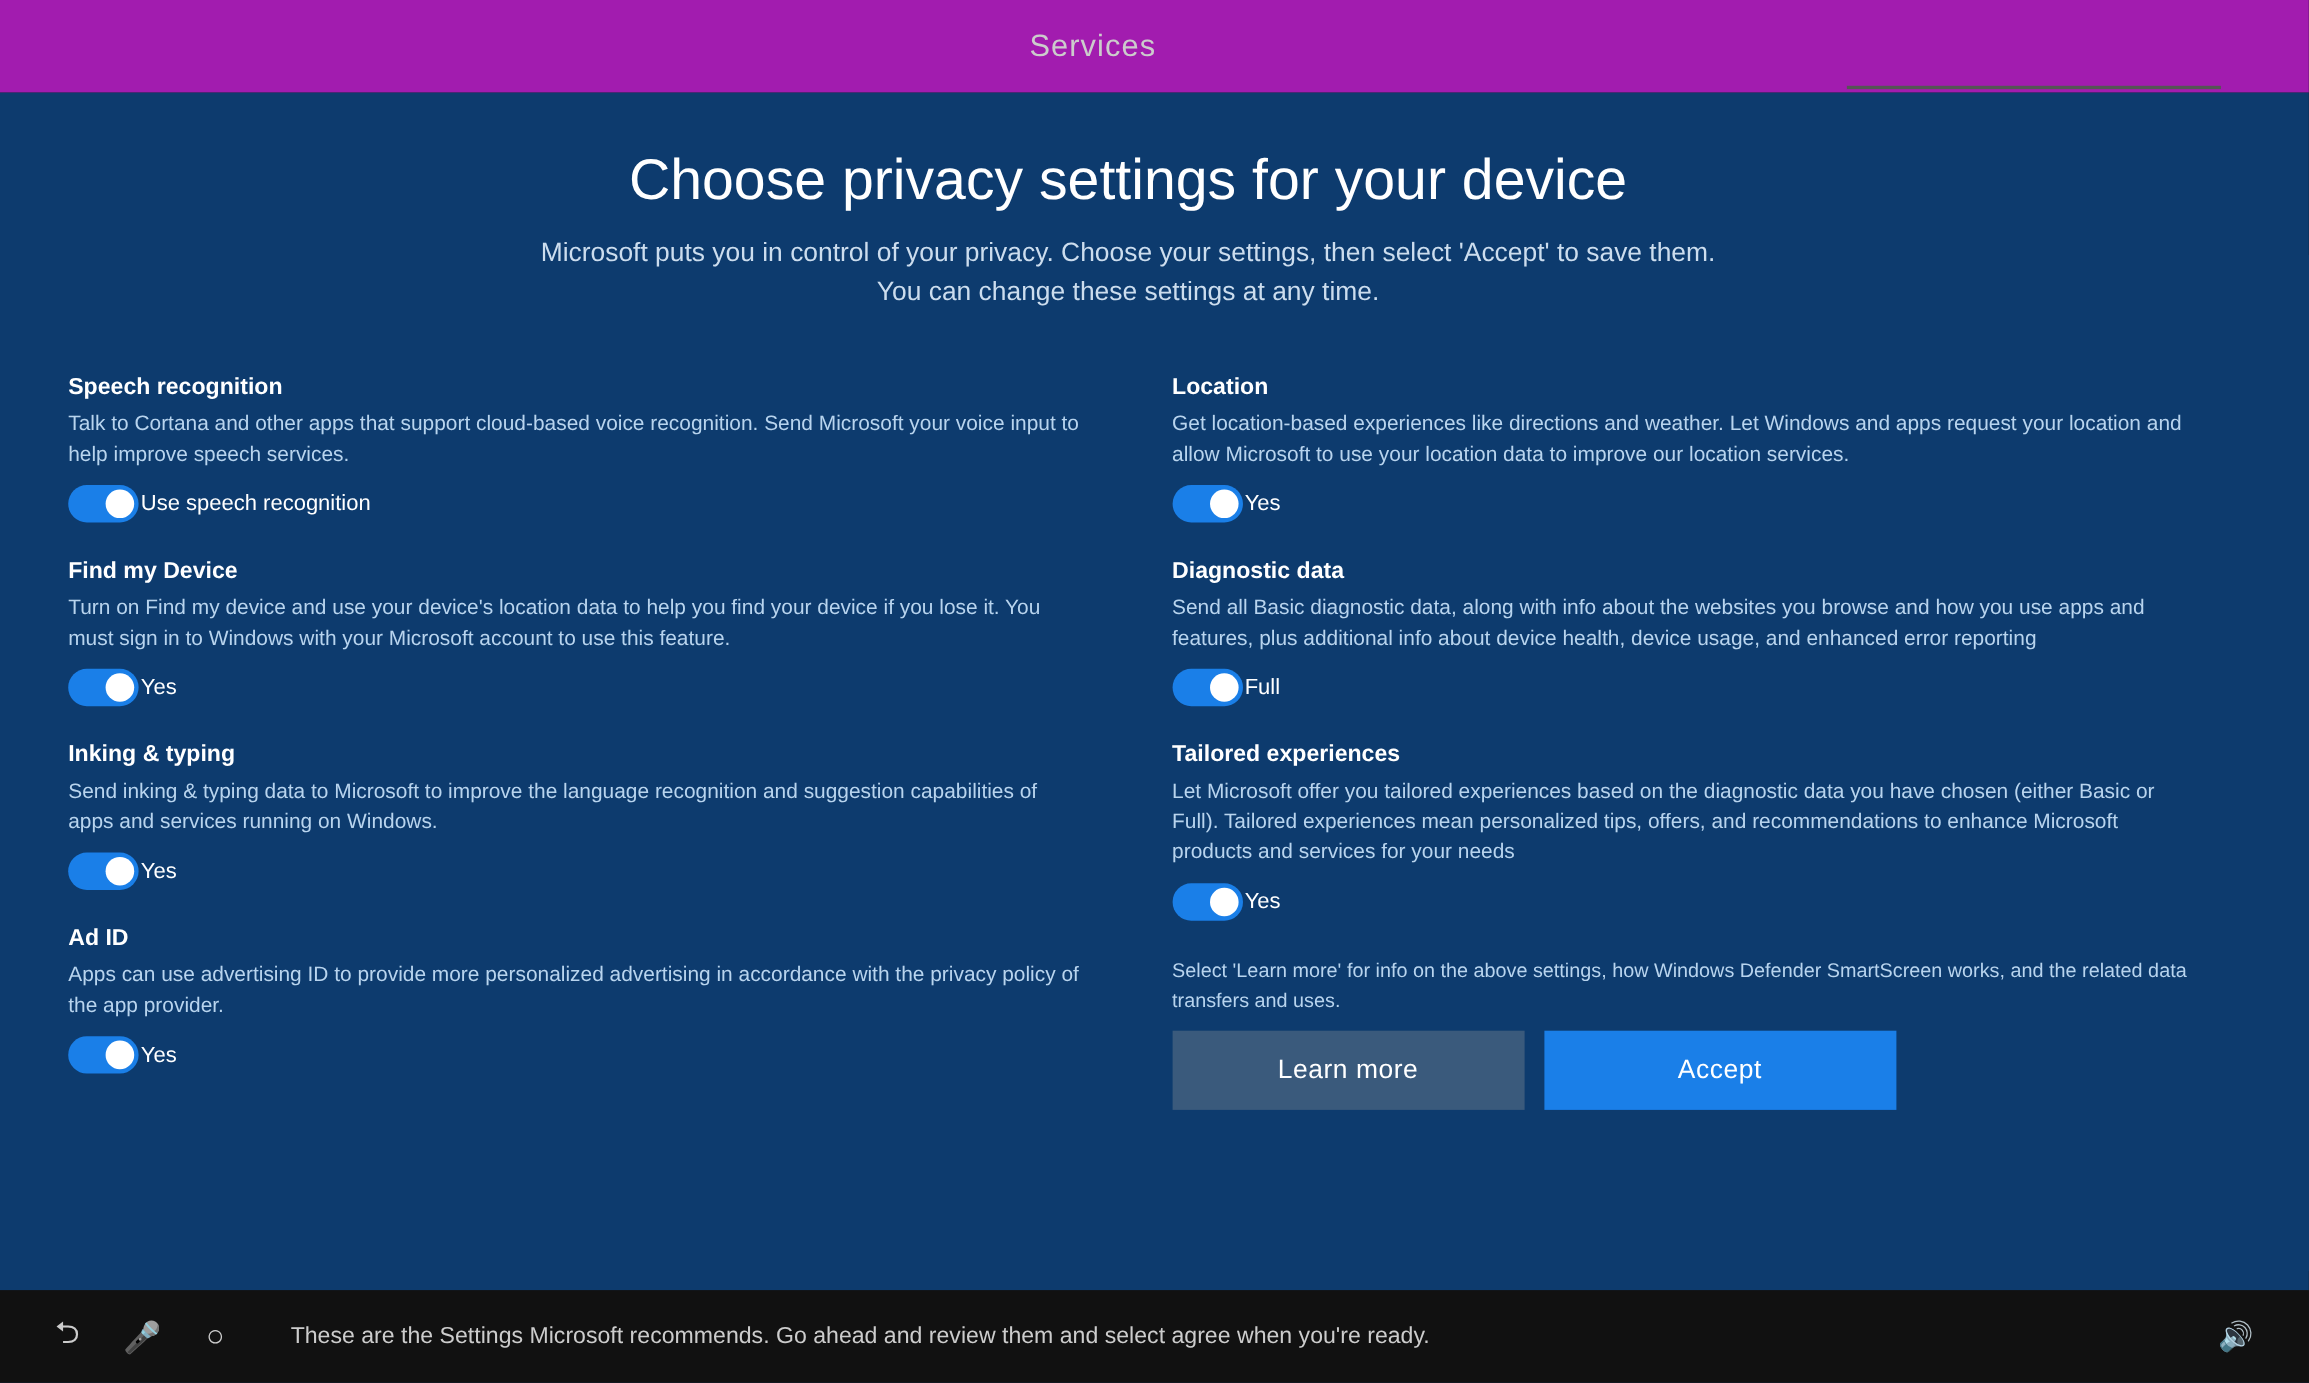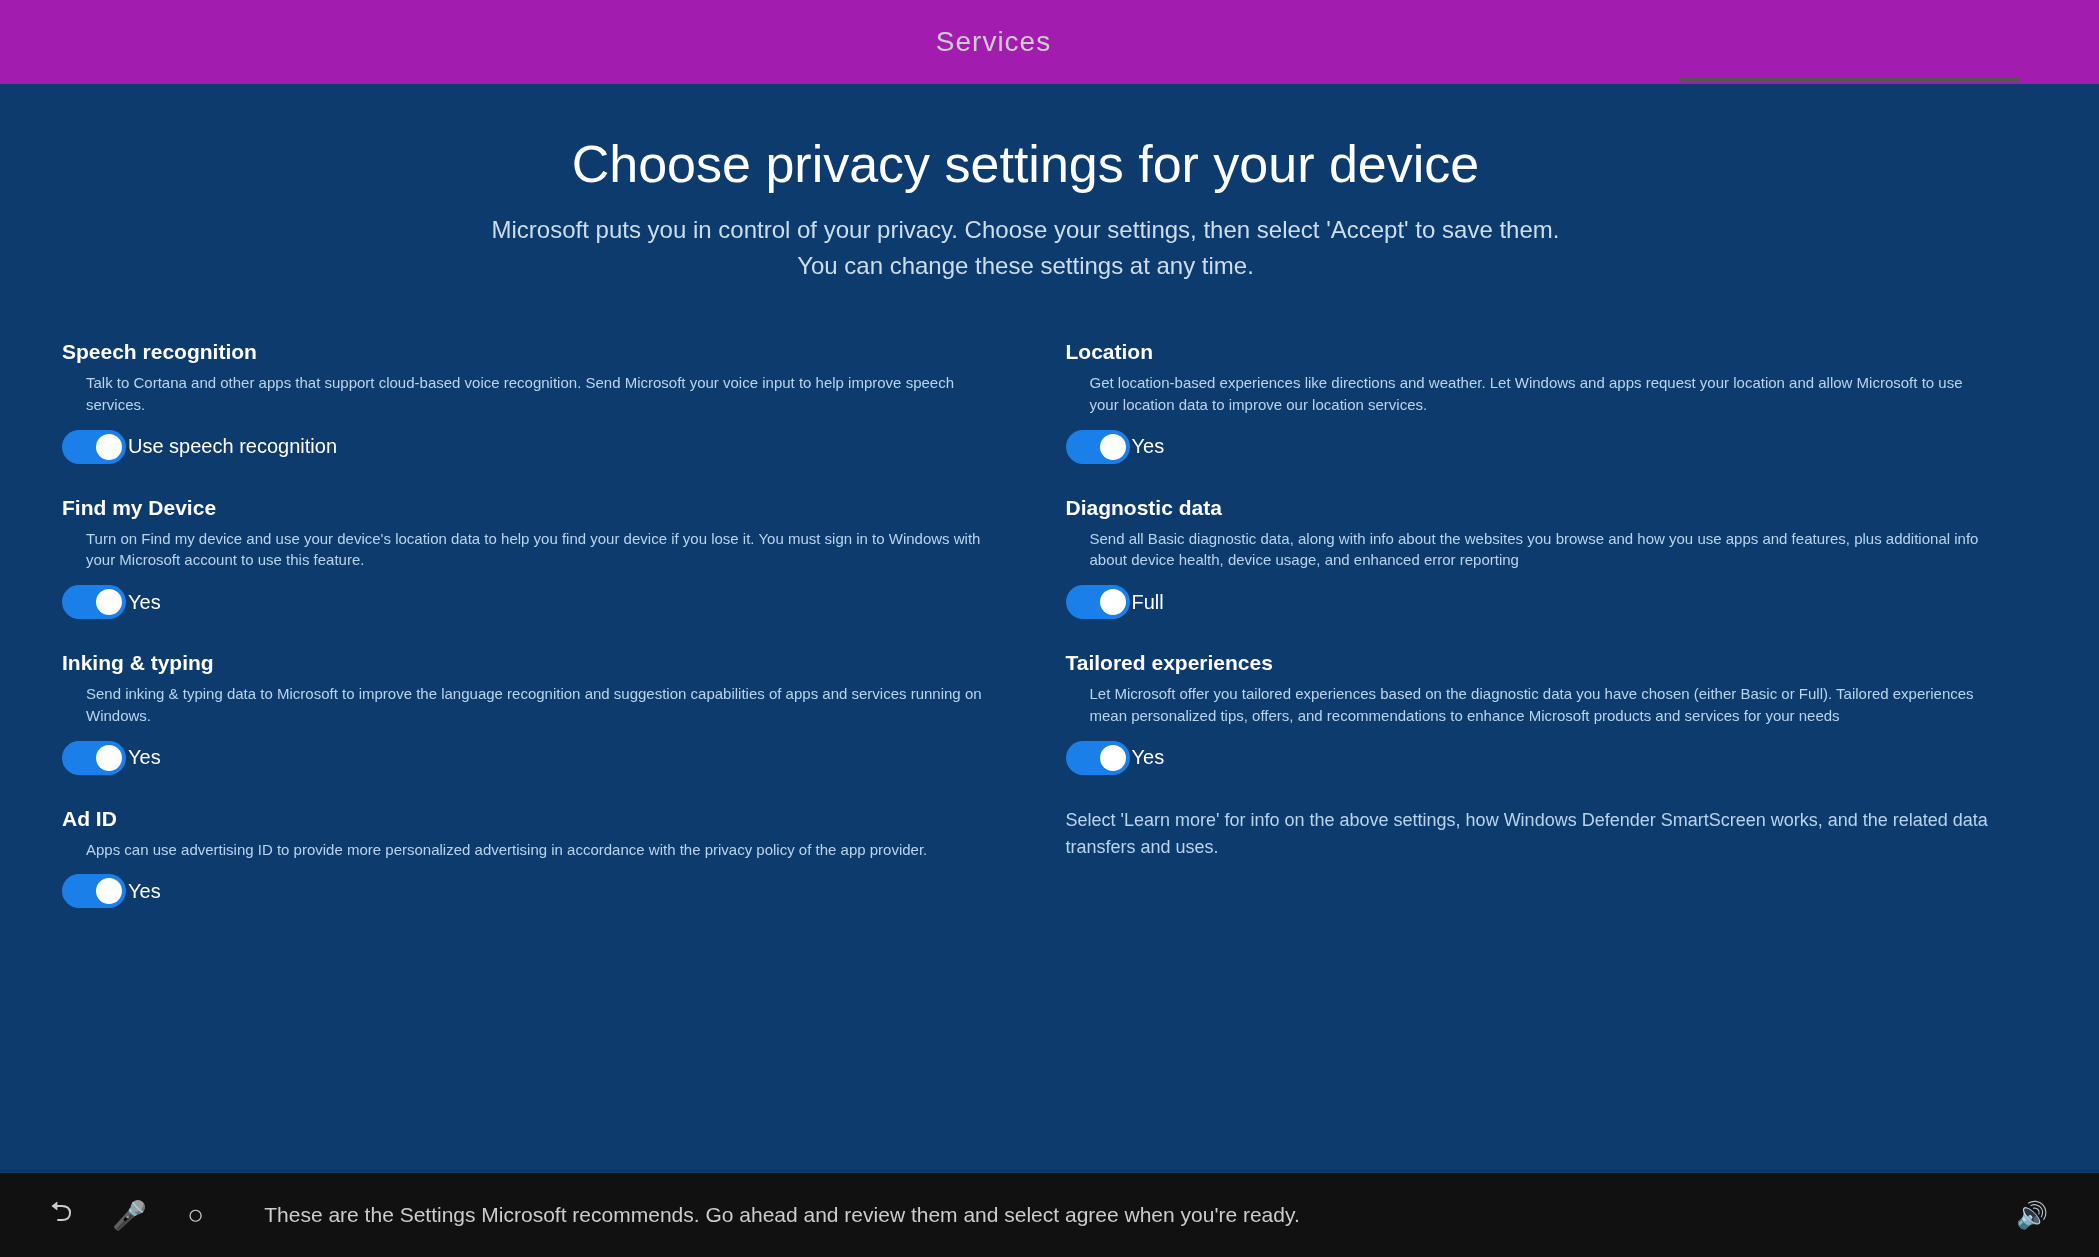--- a/index.html
+++ b/index.html
@@ -78,25 +78,24 @@
     }
     .setting-title {
       color: #fff;
       font-size: 21px;
       font-weight: 600;
       margin-bottom: 8px;
       margin-top: 16px;
     }
     .setting-description {
       color: #b8d4ee;
-      font-size: 15px;
+      font-size: 19px;
       font-weight: 300;
       line-height: 1.45;
       margin-bottom: 14px;
-      margin-left: 24px;
     }
 
     
     .toggle-row {
       display: flex;
       align-items: center;
       gap: 2px;
     }
     .toggle {
       width: 64px;
@@ -275,20 +274,24 @@
     <div class="setting-description">Let Microsoft offer you tailored experiences based on the diagnostic data you have chosen (either Basic or Full). Tailored experiences mean personalized tips, offers, and recommendations to enhance Microsoft products and services for your needs</div>
     <div class="toggle-row">
       <div class="toggle"></div>
       <span class="toggle-label">Yes</span>
     </div>
   </div>
         </div>
 
       <div class="right-col-bottom">
         <div class="footer-note">Select 'Learn more' for info on the above settings, how Windows Defender SmartScreen works, and the related data transfers and uses.</div>
+        <div class="btn-row">
+          <button class="btn btn-learn">Learn more</button>
+          <button class="btn btn-accept">Accept</button>
+        </div>
       </div>
     </div>
 
   </div>
 
 </div>
 
 <div class="taskbar">
   <span class="taskbar-icon">⮌</span>
   <span class="taskbar-icon">🎤</span>

